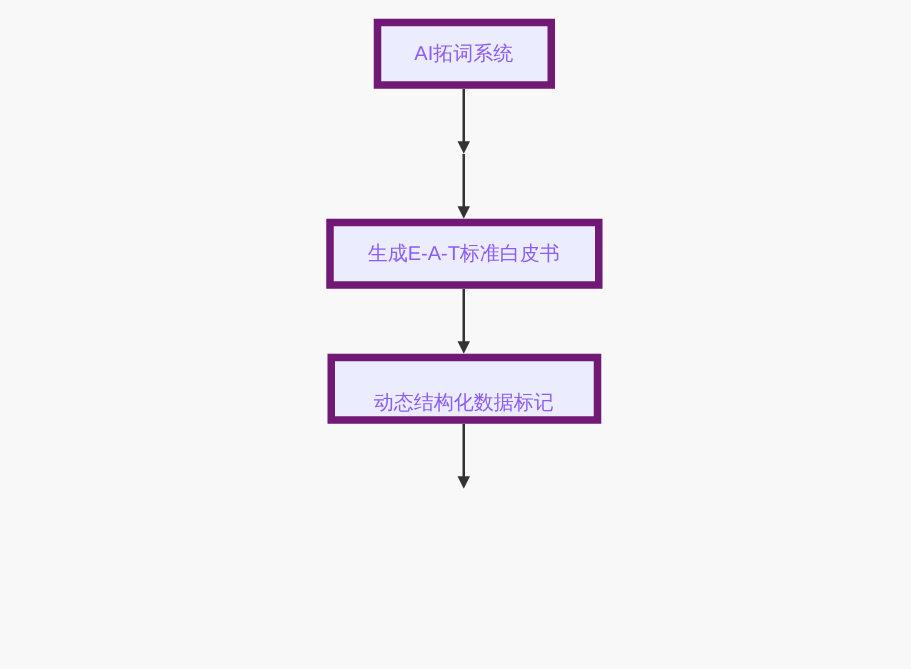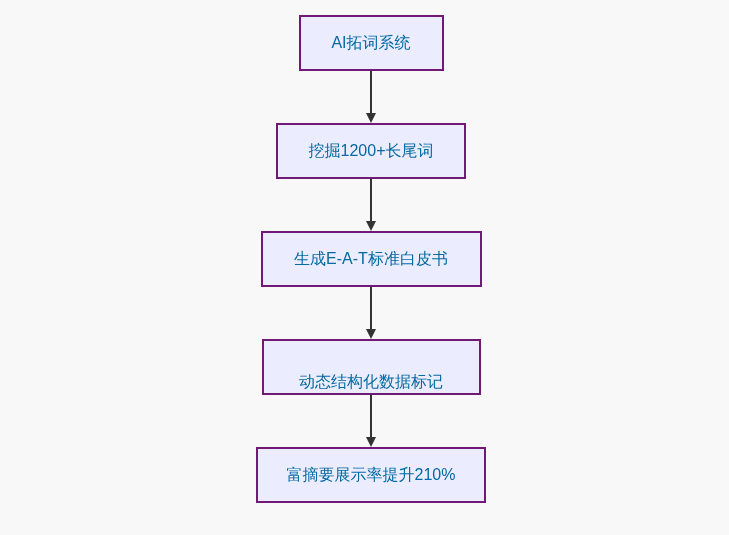--- a/index.html
+++ b/index.html
@@ -20,22 +20,22 @@
     flex-direction: column;
     align-items: center;
   }
   .node {
     box-sizing: border-box;
     height: 56px;
     display: flex;
     align-items: center;
     justify-content: center;
     background: #ECECFF;
-    border: 2px solid #701a75;
-    color: #0369a1;
+    border: 6px solid #701a75;
+    color: #8b5cf6;
     font-size: 16px;
     white-space: nowrap;
     text-align: center;
   }
   .n1 { width: 145px; }
   .n2 { width: 190px; }
   .n3 { width: 221px; }
   .n4 { width: 219px; align-items: flex-end; }
   .n5 { width: 230px; }
   .connector {
@@ -51,23 +51,20 @@
 
   <div class="node n1">
     <span>AI拓词系统</span>
   </div>
 
   <svg class="connector" viewBox="0 0 16 52" aria-hidden="true">
     <line x1="8" y1="0" x2="8" y2="43" stroke="#333333" stroke-width="2"></line>
     <polygon points="3,42 13,42 8,52" fill="#333333"></polygon>
   </svg>
 
-  <div class="node n2">
-    <span>挖掘1200+长尾词</span>
-  </div>
 
   <svg class="connector" viewBox="0 0 16 52" aria-hidden="true">
     <line x1="8" y1="0" x2="8" y2="43" stroke="#333333" stroke-width="2"></line>
     <polygon points="3,42 13,42 8,52" fill="#333333"></polygon>
   </svg>
 
   <div class="node n3">
     <span>生成E-A-T标准白皮书</span>
   </div>
 
@@ -78,17 +75,14 @@
 
   <div class="node n4">
     <span>动态结构化数据标记</span>
   </div>
 
   <svg class="connector" viewBox="0 0 16 52" aria-hidden="true">
     <line x1="8" y1="0" x2="8" y2="43" stroke="#333333" stroke-width="2"></line>
     <polygon points="3,42 13,42 8,52" fill="#333333"></polygon>
   </svg>
 
-  <div class="node n5">
-    <span>富摘要展示率提升210%</span>
-  </div>
 
 </div>
 
 </body></html>

